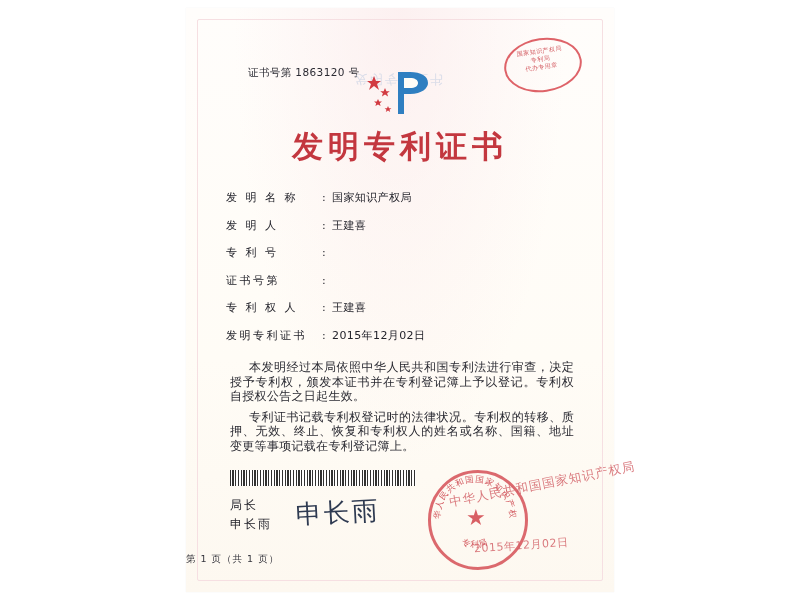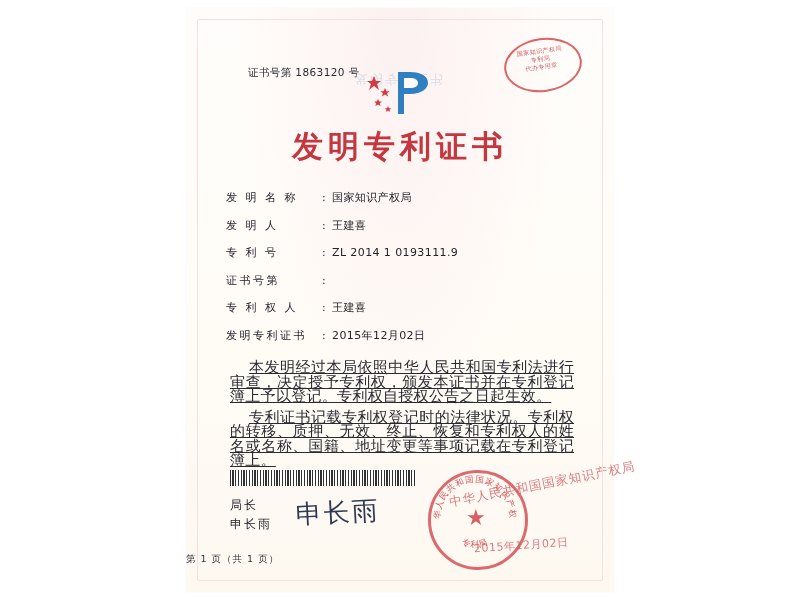--- a/index.html
+++ b/index.html
@@ -159,27 +159,26 @@
   }
   
   .body {
     position: absolute;
     left: 44px;
     right: 40px;
     top: 352px;
   }
   .body p {
     margin: 0 0 6px 0;
-    font-size: 15px;
+    font-size: 12px;
     line-height: 14.5px;
     color: #2a2a32;
     text-align: justify;
     text-indent: 19px;
     letter-spacing: 0.3px;
-    text-decoration: underline;
   }
   
   .barcode {
     position: absolute;
     left: 44px;
     top: 462px;
     width: 186px;
     height: 16px;
     background:
       repeating-linear-gradient(90deg,
@@ -331,21 +330,20 @@
         <span class="field-value">国家知识产权局</span>
       </div>
       <div class="field-row">
         <span class="field-label">发 明 人</span>
         <span class="field-colon">:</span>
         <span class="field-value">王建喜</span>
       </div>
       <div class="field-row">
         <span class="field-label">专 利 号</span>
         <span class="field-colon">:</span>
-        <span class="field-value">ZL 2014 1 0193111.9</span>
       </div>
       <div class="field-row">
         <span class="field-label">证书号第</span>
         <span class="field-colon">:</span>
       </div>
       <div class="field-row">
         <span class="field-label">专 利 权 人</span>
         <span class="field-colon">:</span>
         <span class="field-value">王建喜</span>
       </div>

